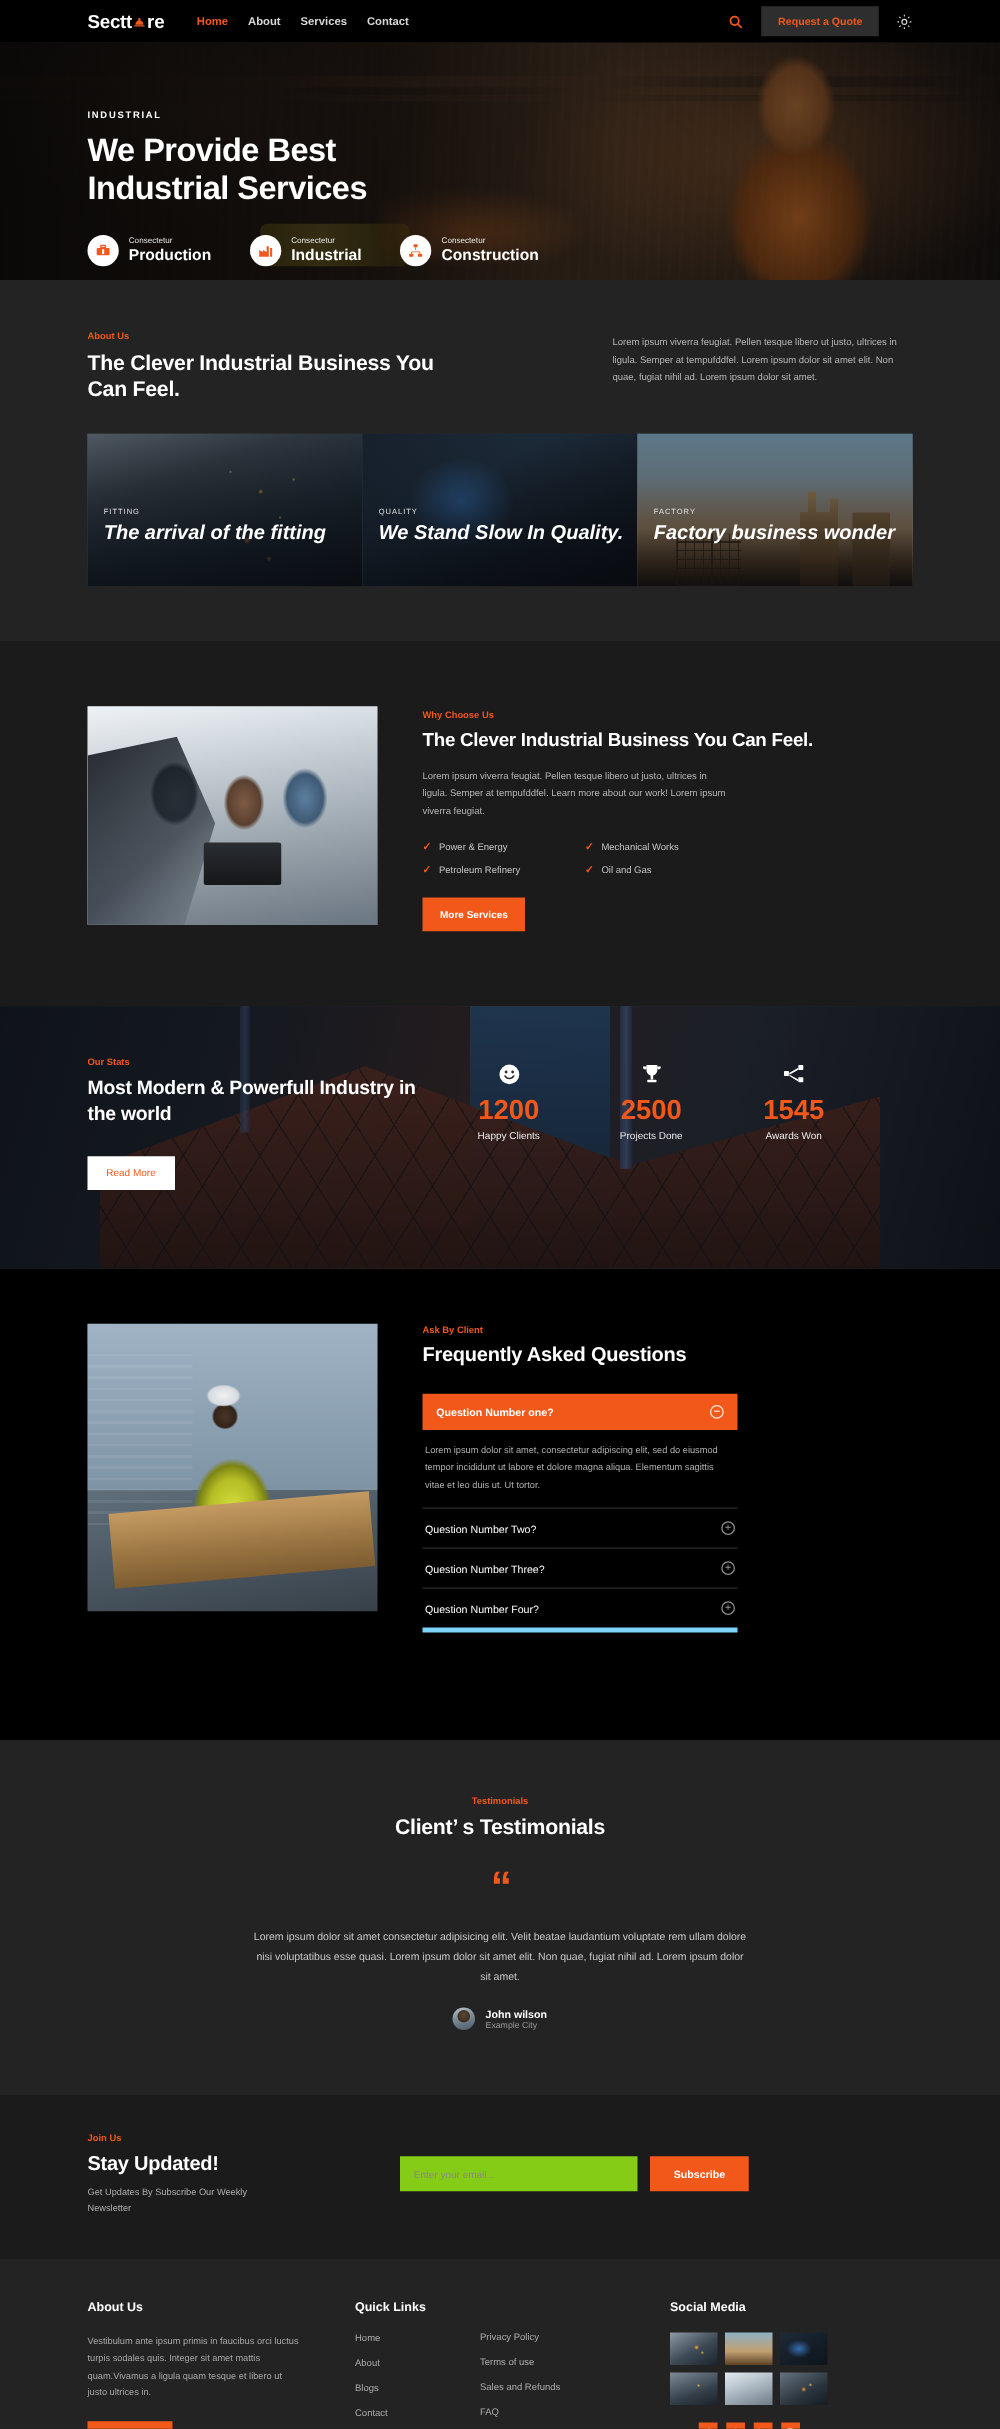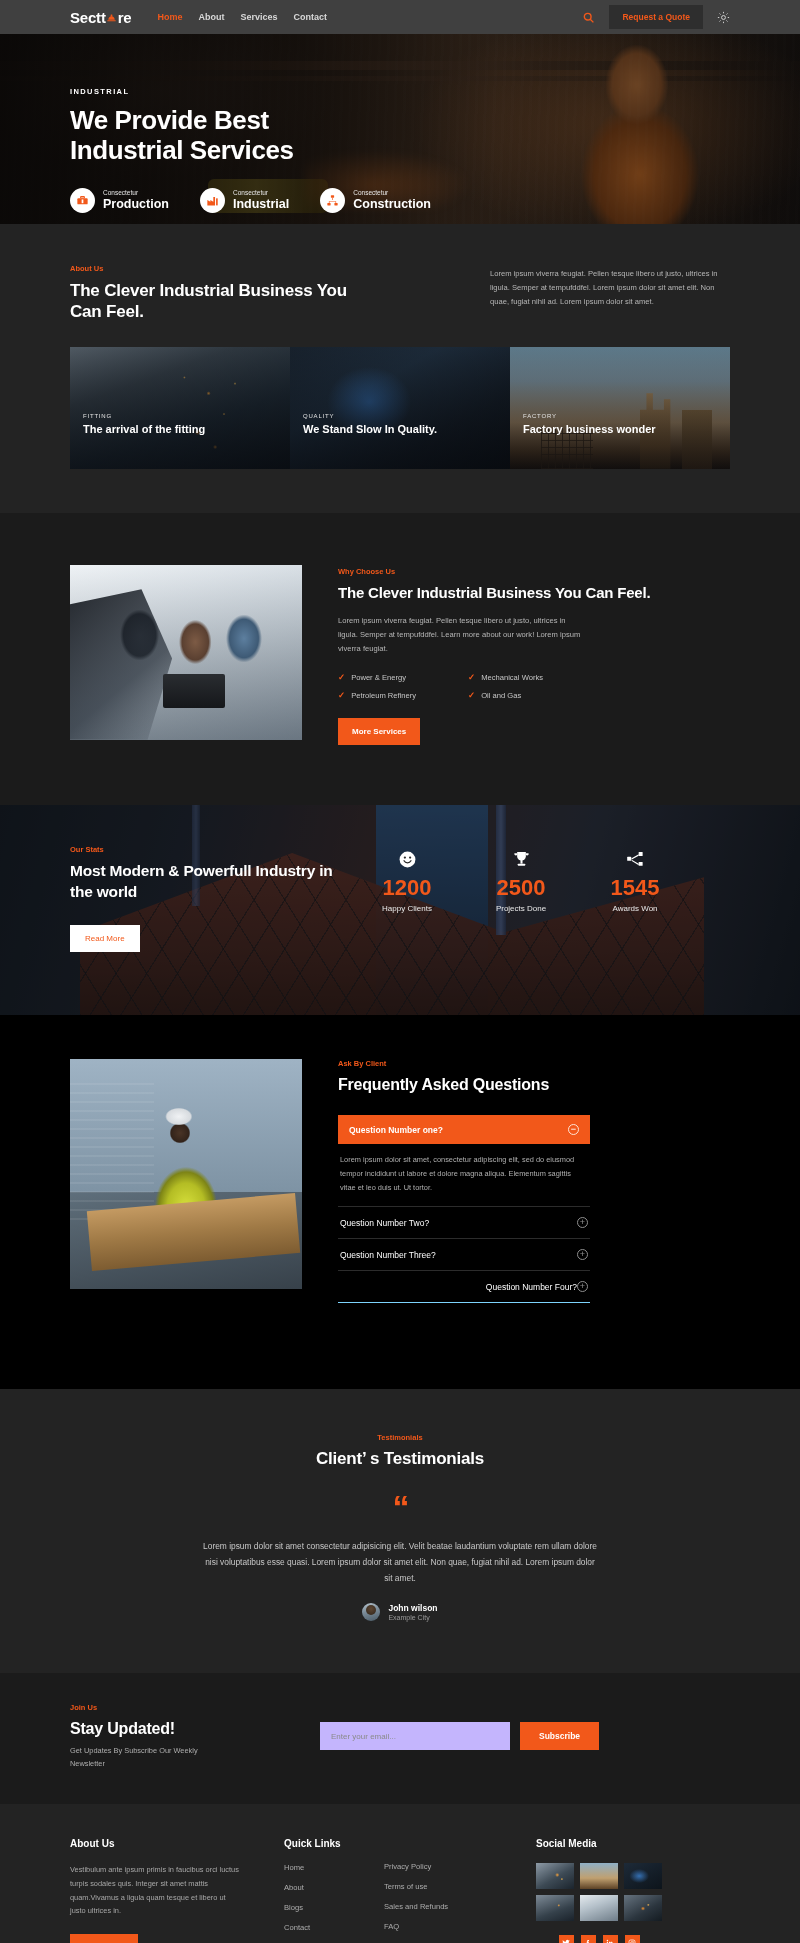--- a/index.html
+++ b/index.html
@@ -7,21 +7,21 @@
   html,body { background:#1f1f1f; }
   body {
     width:800px; height:1943px; overflow:hidden;
     font-family:"Liberation Sans", sans-serif;
     color:#e8e8e8; position:relative;
   }
   .wrap { width:800px; position:relative; }
 
   
   .header {
-    height:34px; background:#404040; display:flex; align-items:center;
+    height:34px; background:#000000; display:flex; align-items:center;
     position:relative; z-index:30;
   }
   .hdr-inner { width:660px; margin:0 auto; display:flex; align-items:center; gap:0; }
   .logo { font-size:15px; font-weight:bold; color:#ffffff; letter-spacing:-.2px;
           display:flex; align-items:center; }
   .logo .helmet {
     display:inline-block; width:11px; height:11px; margin:0 .5px;
     position:relative; vertical-align:middle;
   }
   .logo .helmet svg { display:block; }
@@ -107,21 +107,21 @@
   .body-txt { font-size:7.6px; line-height:1.85; color:#b6b6b6; }
 
   .cards { display:flex; margin-top:24px; height:122px; }
   .card { flex:1; position:relative; overflow:hidden; }
   .card .ov {
     position:absolute; inset:0;
     background:linear-gradient(180deg, rgba(10,12,16,.30) 0%, rgba(8,10,14,.52) 52%, rgba(6,8,12,.70) 100%);
   }
   .card .txt { position:absolute; left:13px; bottom:32px; z-index:3; }
   .card .tag { font-size:6px; letter-spacing:.8px; color:#e3e3e3; margin-bottom:4px; font-weight:500; }
-  .card .ttl { font-size:11px; font-weight:bold; color:#ffffff; line-height:1.25; }
+  .card .ttl { font-size:16px; font-weight:bold; color:#ffffff; line-height:1.25;font-style:italic; }
   .c1 { background:
       radial-gradient(circle 3px at 63% 38%, rgba(255,170,60,.95), transparent 70%),
       radial-gradient(circle 2px at 70% 55%, rgba(255,190,80,.9), transparent 70%),
       radial-gradient(circle 4px at 58% 70%, rgba(255,150,40,.8), transparent 70%),
       radial-gradient(circle 2px at 75% 30%, rgba(255,200,90,.9), transparent 70%),
       radial-gradient(circle 3px at 66% 82%, rgba(255,160,50,.7), transparent 70%),
       radial-gradient(circle 2px at 52% 25%, rgba(255,190,90,.8), transparent 70%),
       linear-gradient(160deg,#6e7b86 0%,#3e4a54 30%,#22303c 62%,#121a22 100%); }
   .c2 { background:
       linear-gradient(180deg,#7fa7bd 0%,#9ab4c2 28%,#caa87c 62%,#6b4c2c 86%,#2b1d12 100%); }
@@ -259,21 +259,21 @@
   .acc-head {
     background:#f2581a; color:#fff; font-size:8.5px; font-weight:bold;
     padding:9px 11px; display:flex; align-items:center; justify-content:space-between;
     cursor:pointer;
   }
   .acc-body { font-size:7.4px; line-height:1.9; color:#b0b0b0; padding:9px 2px 11px; }
   .acc-item {
     border-top:1px solid #2c2c2c; padding:10px 2px; display:flex;
     align-items:center; justify-content:space-between; cursor:pointer;
   }
-  .acc-item:last-child { border-bottom:1px solid #7dd3fc;justify-content:flex-end; }
+  .acc-item:last-child { border-bottom:4px solid #7dd3fc; }
   .acc-item .q { font-size:8.5px; font-weight:normal; color:#ffffff; }
   .pm {
     width:11px; height:11px; border-radius:50%; border:1px solid currentColor;
     display:flex; align-items:center; justify-content:center; font-size:9px;
     line-height:1; flex:none;
   }
   .acc-head .pm { color:#ffe3d4; }
   .acc-item .pm { color:#8e8e8e; }
 
   
@@ -300,21 +300,21 @@
   .tst-person .ct { font-size:7px; color:#9a9a9a; text-align:left; margin-top:1px; }
 
   
   .sec-news { background:#1b1b1b; padding:30px 0 34px; }
   .news-grid { display:flex; align-items:center; }
   .news-left { width:200px; }
   .news-left .h2 { font-size:16px; margin-bottom:6px; }
   .news-left .sub { font-size:7.4px; line-height:1.7; color:#aeaeae; width:150px; }
   .news-form { display:flex; gap:10px; margin-left:50px; align-items:center; }
   .news-input {
-    width:190px; height:28px; background:#c4b5fd; border:none; outline:none;
+    width:190px; height:28px; background:#84cc16; border:none; outline:none;
     font-size:8px; color:#555; padding:0 11px; font-family:"Liberation Sans", sans-serif;
   }
   .news-input::placeholder { color:#8a8a8a; }
   .sub-btn {
     background:#f2581a; color:#fff; font-size:8.5px; font-weight:bold;
     border:none; height:28px; padding:0 19px; cursor:pointer;
   }
 
   
   .footer { background:#232323; padding:34px 0 30px; }

